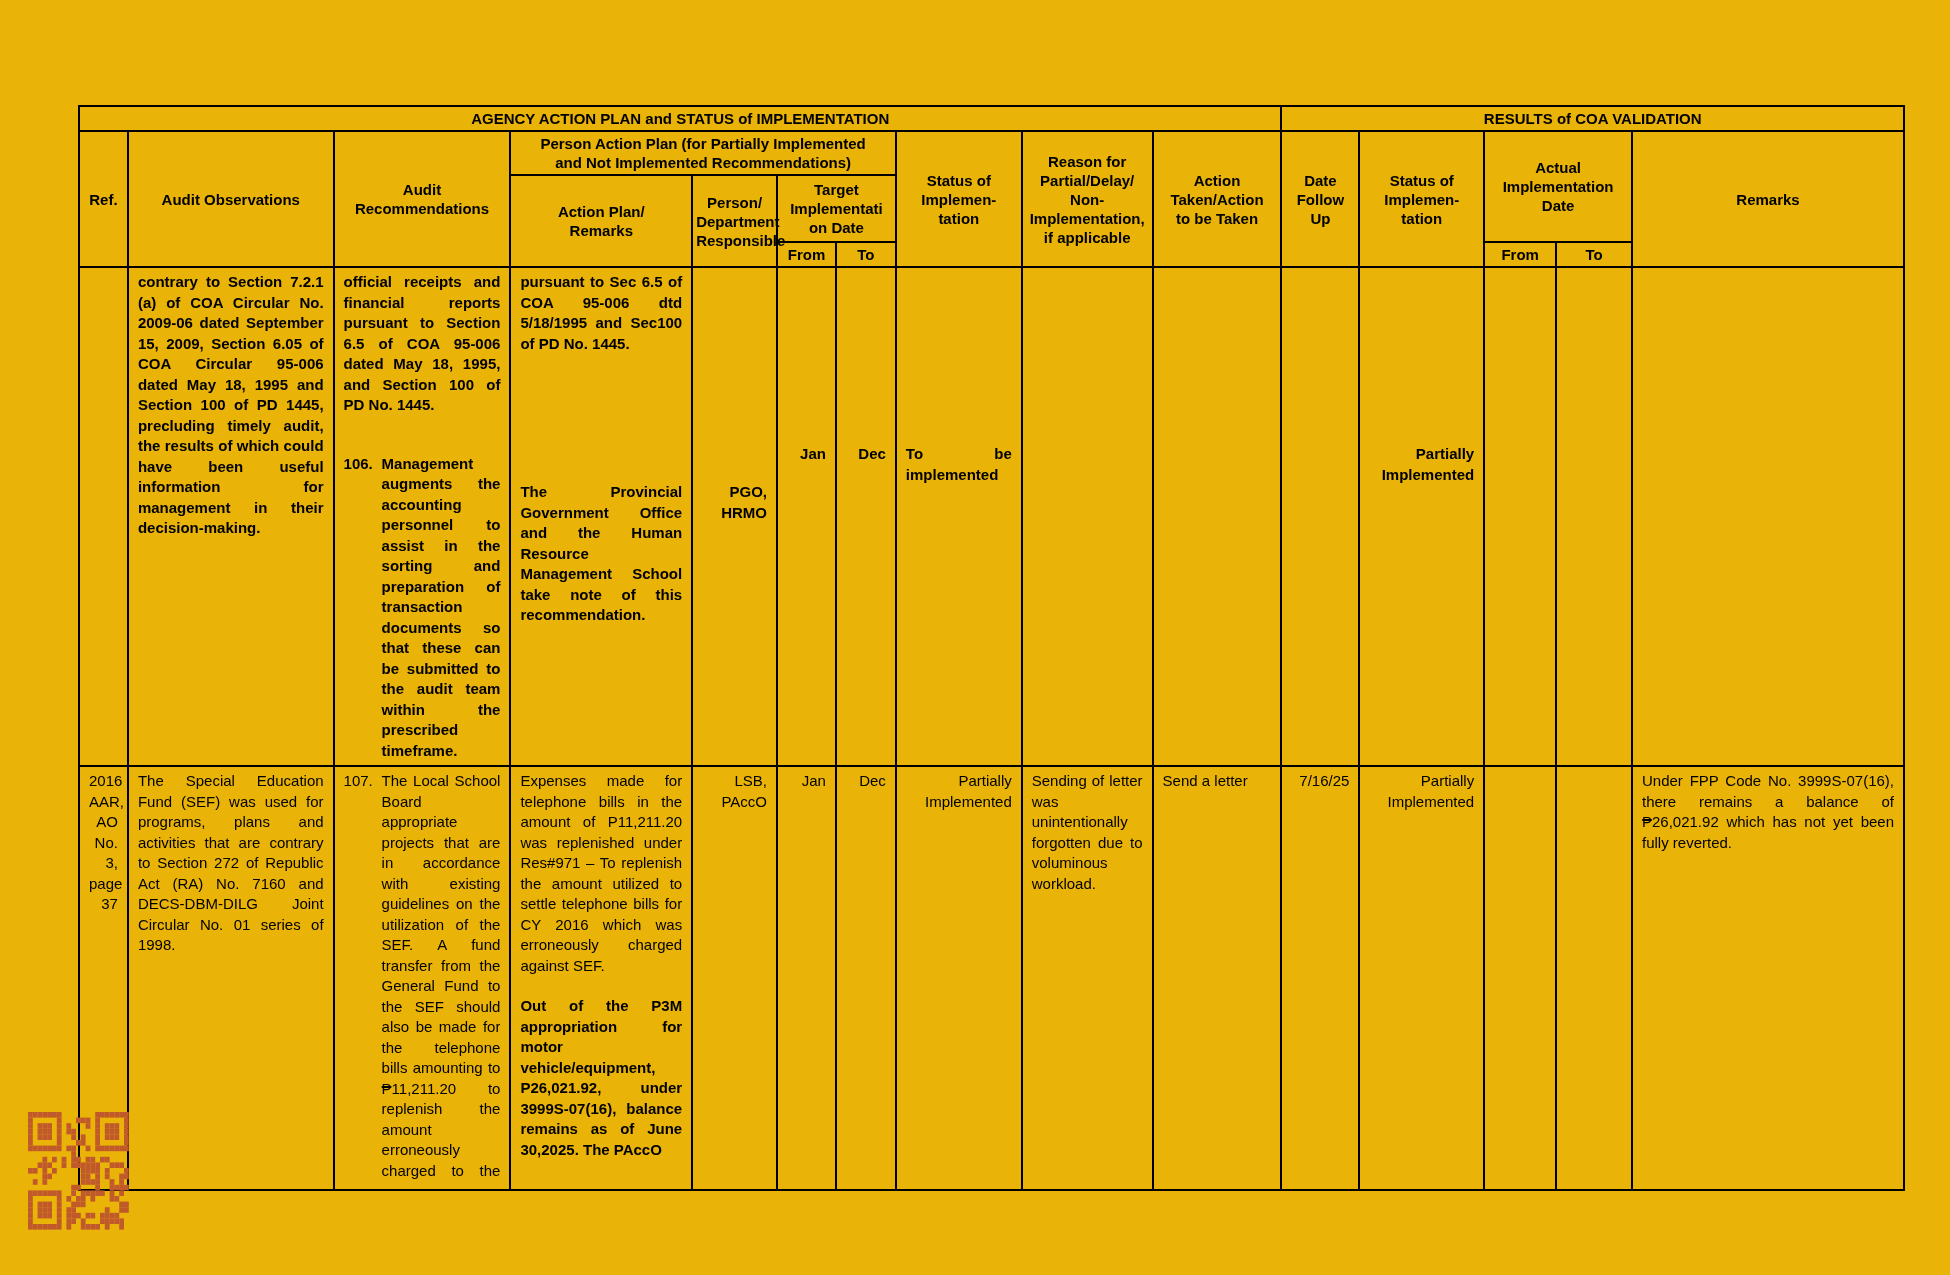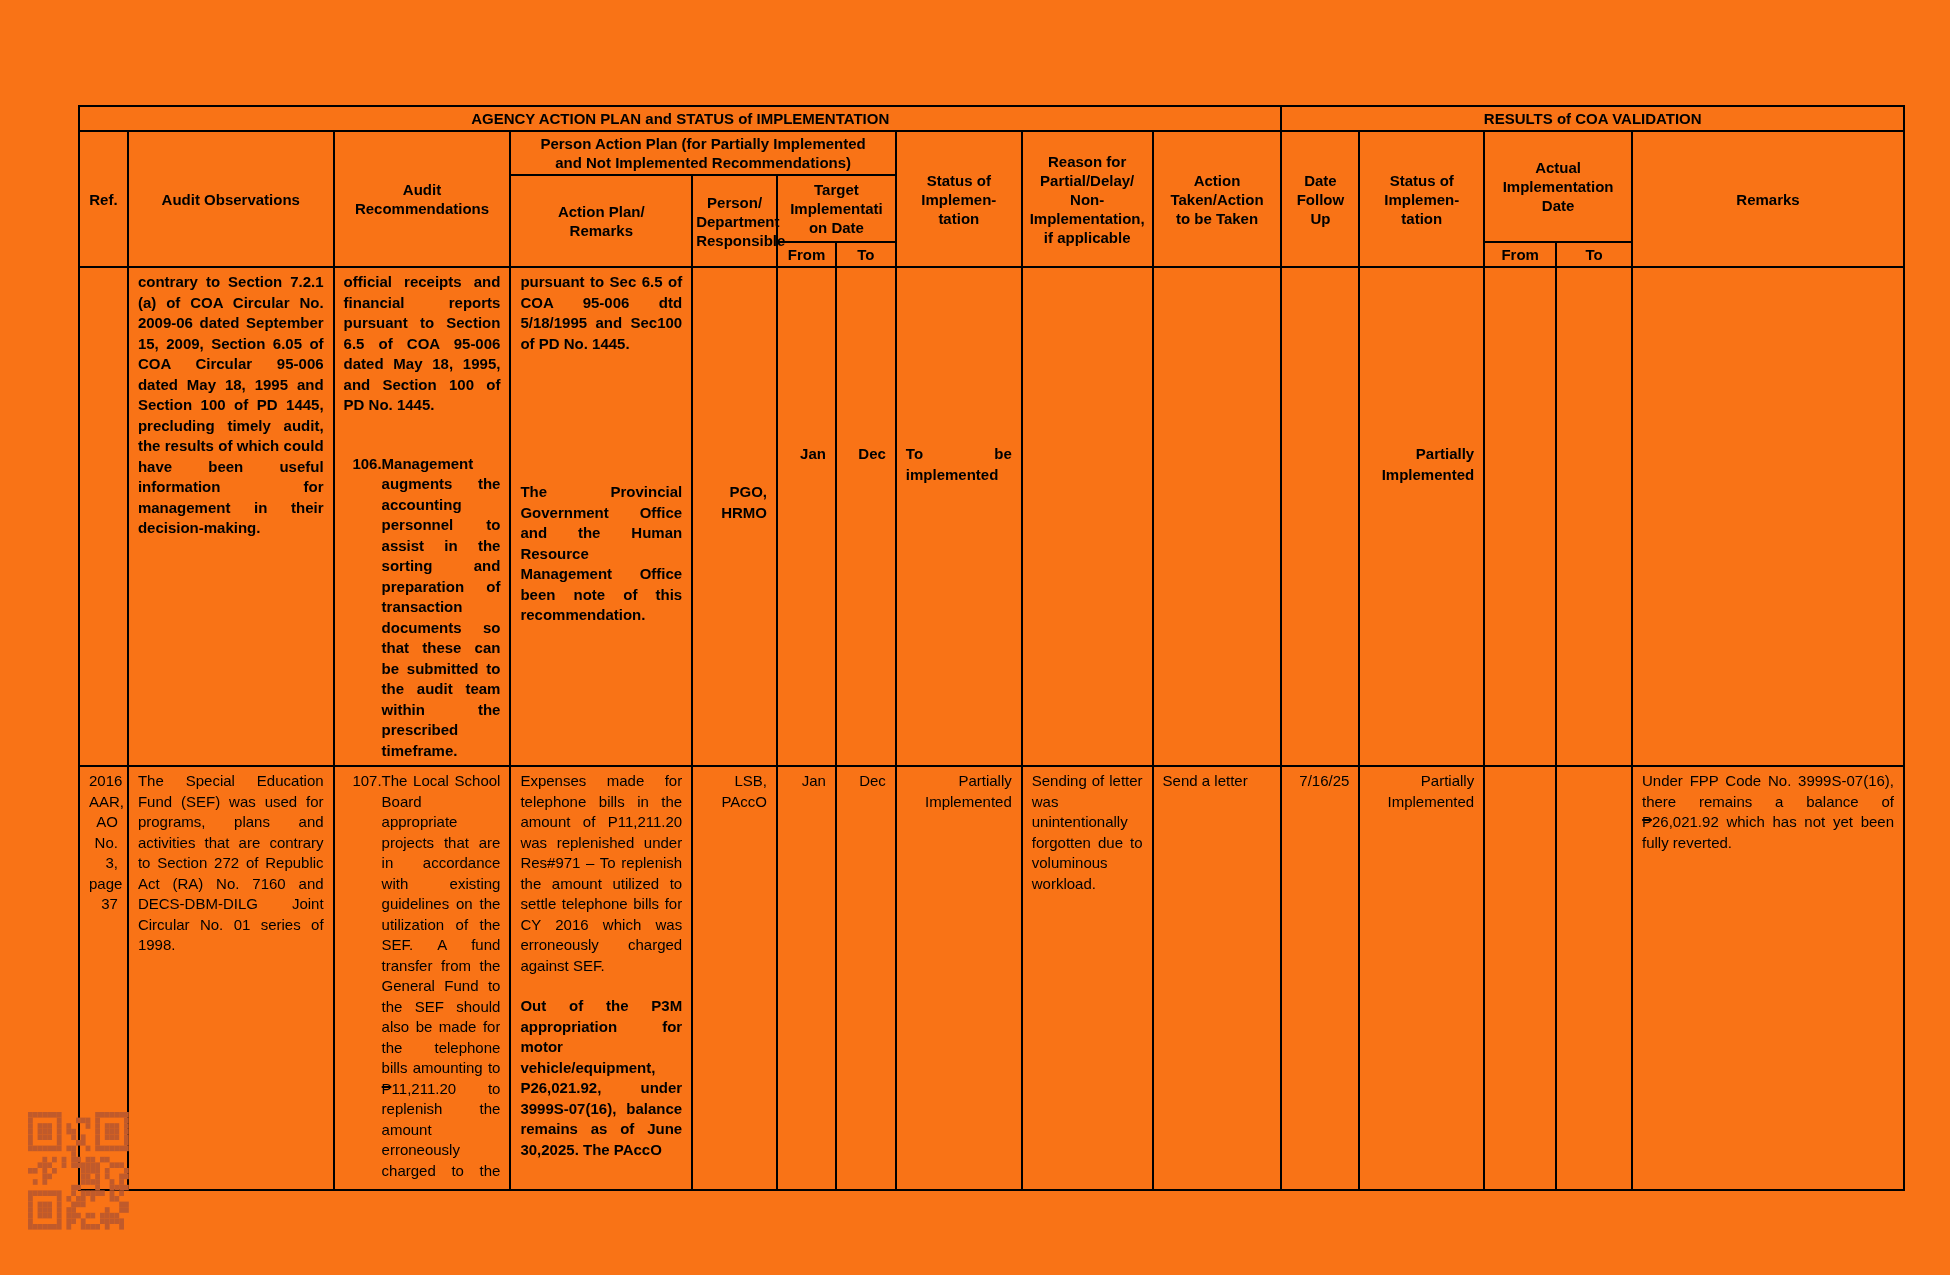--- a/index.html
+++ b/index.html
@@ -1,29 +1,29 @@
 <!DOCTYPE html>
 <html><head>
 <meta charset="utf-8">
 <style>
   html,body{margin:0;padding:0;overflow:hidden;}
-  .page{position:relative;width:1950px;height:1275px;background:#f97316;
+  .page{position:relative;width:1950px;height:1275px;background:#eab308;
         font-family:"Liberation Sans", sans-serif;color:#000;}
   table.doc{position:absolute;left:78px;top:105px;width:1827px;
             border-collapse:collapse;table-layout:fixed;}
   table.doc th, table.doc td{border:2px solid #000;box-sizing:border-box;}
   table.doc th{font-weight:bold;text-align:center;vertical-align:middle;
                font-size:15px;line-height:19px;white-space:pre-line;padding:2px 3px;}
   th.small{font-size:11.5px;line-height:14px;}
   table.doc td{vertical-align:top;font-size:15px;line-height:20.5px;padding:4px 9px;}
   .justify{text-align:justify;}
   .center{text-align:right;}
   p{margin:0;}
   .item{display:flex;}
-  .item .no{flex:none;width:38px;text-align:right;}
+  .item .no{flex:none;width:38px;text-align:left;}
   .item .itxt{flex:1;text-align:justify;}
   .clip{height:414px;overflow:hidden;}
   .sp-rec1{margin-top:38px;}
   .sp-ap1{margin-top:128px;}
   .sp-person1{margin-top:210px;}
   .sp-mid1{margin-top:172px;}
   #qr{position:absolute;left:28px;top:1112px;width:101px;height:118px;}
 </style>
 </head>
 <body>
@@ -110,21 +110,21 @@
       </td>
       <td>
         <p class="justify">official receipts and financial reports pursuant to Section 6.5 of COA 95-006 dated May 18, 1995, and Section 100 of PD No. 1445.</p>
         <div class="item sp-rec1">
           <span class="no">106.</span>
           <span class="itxt">Management augments the accounting personnel to assist in the sorting and preparation of transaction documents so that these can be submitted to the audit team within the prescribed timeframe.</span>
         </div>
       </td>
       <td>
         <p class="justify">pursuant to Sec 6.5 of COA 95-006 dtd 5/18/1995 and Sec100 of PD No. 1445.</p>
-        <p class="justify sp-ap1">The Provincial Government Office and the Human Resource Management Office been note of this recommendation.</p>
+        <p class="justify sp-ap1">The Provincial Government Office and the Human Resource Management School take note of this recommendation.</p>
       </td>
       <td>
         <p class="center sp-person1">PGO, HRMO</p>
       </td>
       <td>
         <p class="center sp-mid1">Jan</p>
       </td>
       <td>
         <p class="center sp-mid1">Dec</p>
       </td>

